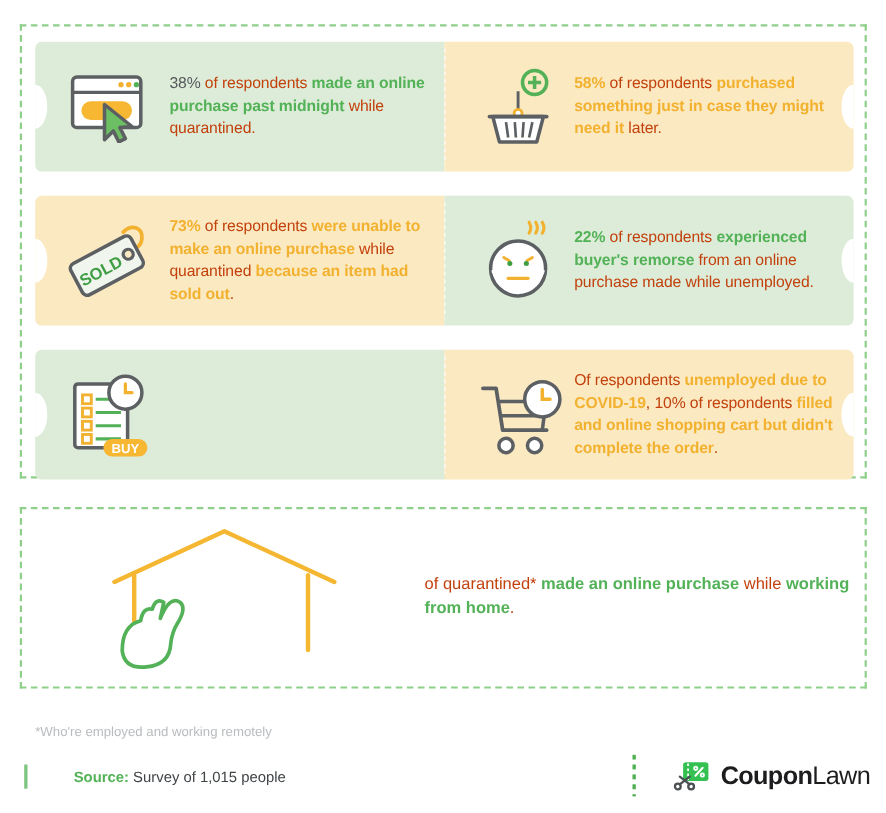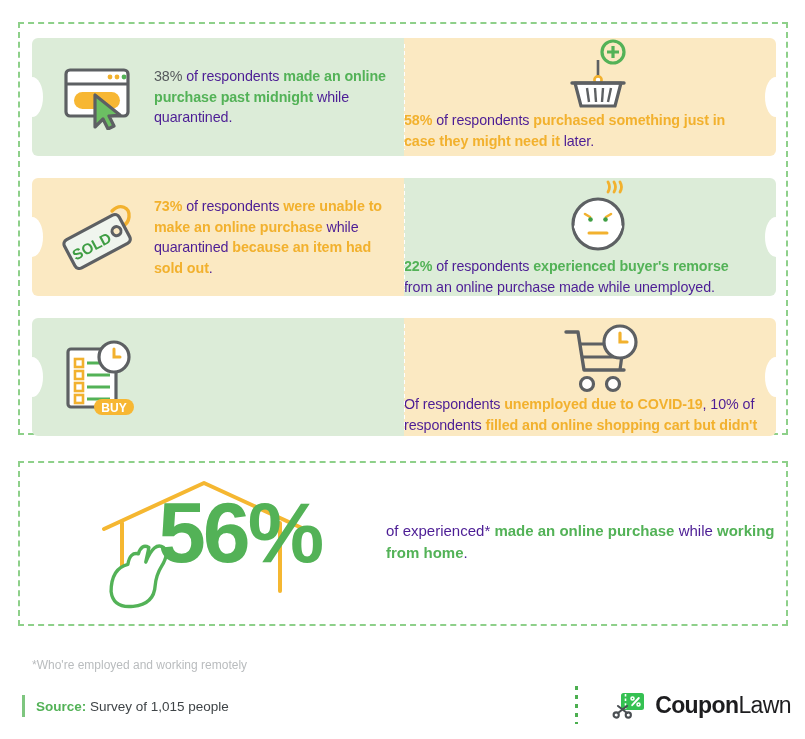--- a/index.html
+++ b/index.html
@@ -50,21 +50,20 @@
   }
   .ticket.green { background: #dcecd8; }
   .ticket.cream { background: #fbe9c2; }
   .ticket.left {
     width: 372px;
     border-radius: 6px 0 0 6px;
   }
   .ticket.right {
     width: 372px;
     border-radius: 0 6px 6px 0;
-    flex-direction: column;
   }
 
   
   .notch {
     position: absolute;
     width: 22px; height: 40px;
     background: #ffffff;
     top: 50%;
     transform: translateY(-50%);
   }
@@ -95,21 +94,21 @@
 
   .stat-text {
     flex: 1 1 auto;
     font-size: 14.3px;
     line-height: 20.5px;
     padding-right: 16px;
     letter-spacing: -0.1px;
   }
   .g  { color: #53b257; font-weight: bold; }
   .o  { color: #f2b12e; font-weight: bold; }
-  .dk { color: #4c1d95; margin-top: 45px; }
+  .dk { color: #c2410c; margin-top: 45px; }
   .dkb{ color: #55595c; font-weight: normal; }
 
   
   #highlight-inner {
     position: absolute;
     left: 0; top: 0; right: 0; bottom: 0;
     display: flex;
     align-items: center;
   }
   #house-wrap {
@@ -141,20 +140,21 @@
     left: 32px; top: 658px;
     font-size: 12px;
     color: #b9bcbe;
   }
   #source-row {
     position: absolute;
     left: 22px; top: 694px;
     display: flex;
     align-items: center;
     height: 24px;
+    gap: 31px;
   }
   #source-bar {
     width: 3px; height: 22px;
     background: #7ec67f;
     margin-right: 11px;
   }
   #source-text { font-size: 13.5px; color: #3f4447; }
   #source-text .lbl { color: #53b257; font-weight: bold; }
 
   #brand-row {
@@ -301,23 +301,22 @@
 
 <div id="highlight-panel" class="panel">
   <div id="highlight-inner">
     <div id="house-wrap">
       <svg width="300" height="165" viewBox="0 0 300 165" style="position:absolute;left:0;top:0">
         <path d="M24 68 L124 22 L224 68" fill="none" stroke="#f5b731" stroke-width="4" stroke-linejoin="round" stroke-linecap="round"></path>
         <line x1="42" y1="62" x2="42" y2="118" stroke="#f5b731" stroke-width="4" stroke-linecap="round"></line>
         <line x1="200" y1="62" x2="200" y2="130" stroke="#f5b731" stroke-width="4" stroke-linecap="round"></line>
         <path d="M22 132 q0 -22 16 -26 q2 -12 10 -10 q3 -10 10 -6 l-3 14 q8 -20 17 -14 q6 5 -2 18 q-5 8 -6 18 q-1 18 -21 20 q-19 2 -21 -14 Z" transform="translate(8,-8) scale(1.05)" fill="#ffffff" stroke="#53b257" stroke-width="3.2" stroke-linejoin="round"></path>
       </svg>
-      <div id="big-pct">56%</div>
-    </div>
-    <div id="highlight-text"><span class="dk">of experienced* </span><span class="g">made an online purchase</span><span class="dk"> while </span><span class="g">working from home</span><span class="dk">.</span></div>
+    </div>
+    <div id="highlight-text"><span class="dk">of quarantined* </span><span class="g">made an online purchase</span><span class="dk"> while </span><span class="g">working from home</span><span class="dk">.</span></div>
   </div>
 </div>
 
 <div id="footnote">*Who're employed and working remotely</div>
 
 <div id="source-row">
   <div id="source-bar"></div>
   <div id="source-text">
     <span class="lbl">Source:</span><span> Survey of 1,015 people</span>
   </div>

